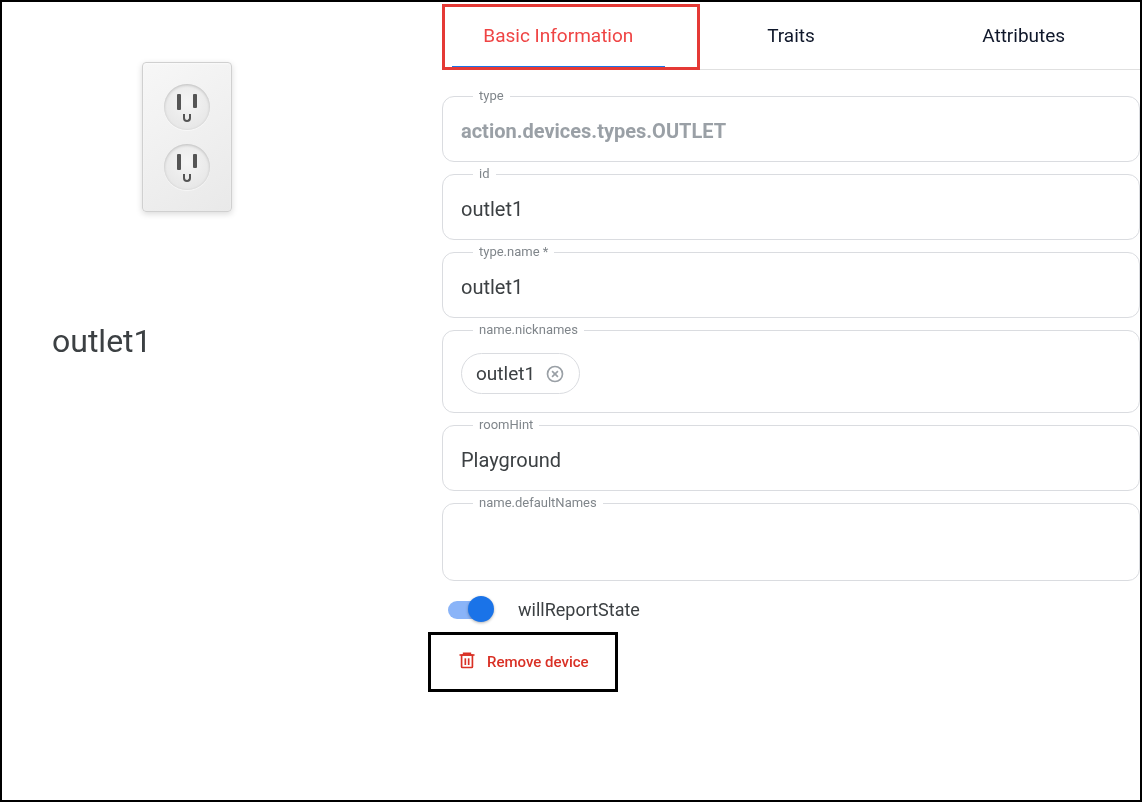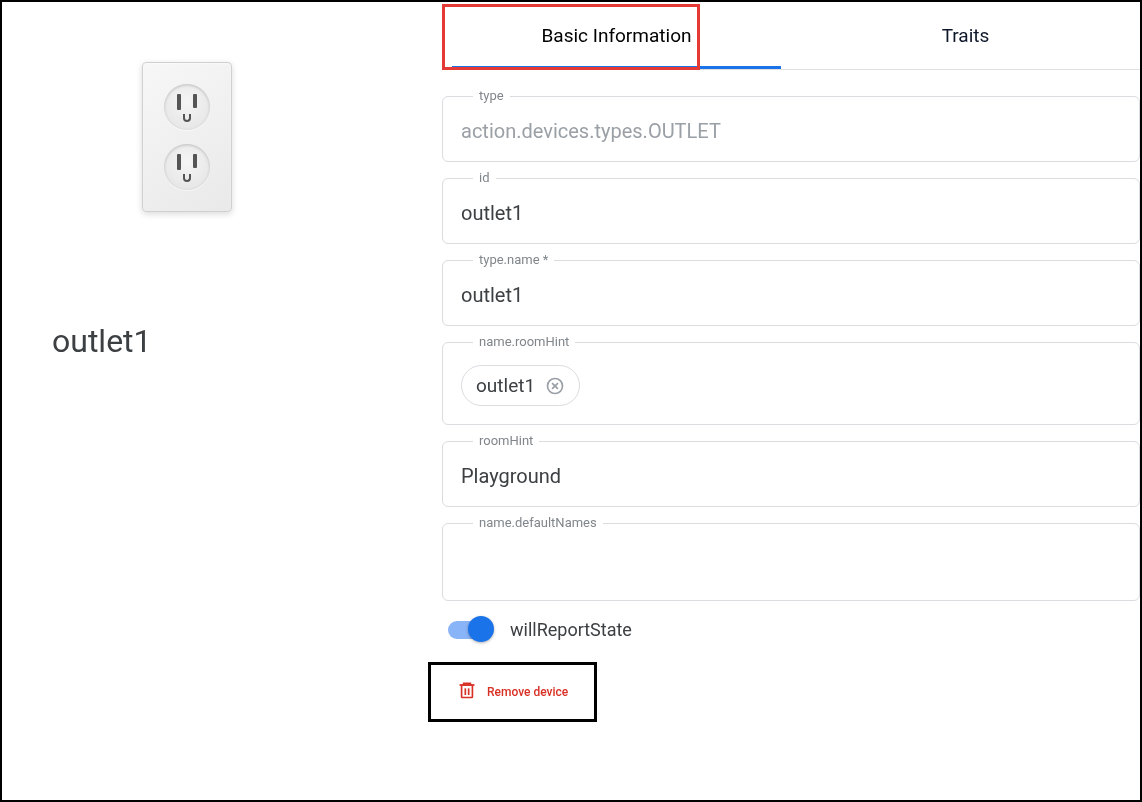--- a/index.html
+++ b/index.html
@@ -26,58 +26,58 @@
   .ground {
     position:absolute; bottom:8px; left:50%; transform:translateX(-50%);
     width:8px; height:8px; border:2px solid #555; border-top:none;
     border-radius:0 0 6px 6px;
   }
   .device-title { font-size: 32px; font-weight: 400; color: #3c4043; margin-top: 110px; margin-left: 10px; }
 
   .main { position:absolute; left:440px; top:0; right:0; height:100%; }
   .tabs { display:flex; height:68px; border-bottom:1px solid #e0e0e0; }
   .tab { flex:1; display:flex; align-items:center; justify-content:center; font-size:19px; color:#0f172a; cursor:pointer; position:relative; }
-  .tab.active { color:#000000; }
+  .tab.active { color:#ef4444; }
   .tab.active::after { content:""; position:absolute; bottom:0; left:10px; right:10px; height:3px; background:#1a73e8; }
   .tab-highlight { position:absolute; top:2px; left:440px; width:258px; height:66px; border:3px solid #e53935; pointer-events:none; }
 
   .form { padding: 14px 0 0 0; }
   .field {
-    position:relative; border:1px solid #dadce0; border-radius:6px;
-    margin:12px 0 16px 0; padding: 22px 18px 18px 18px; min-height: 66px;
+    position:relative; border:1px solid #dadce0; border-radius:12px;
+    margin:12px 0 0 0; padding: 22px 18px 18px 18px; min-height: 66px;
   }
   .field .label {
     position:absolute; top:-9px; left:30px; background:#fff; padding:0 6px;
     font-size:13px; color:#80868b;
   }
   .field .value { font-size:20px; color:#3c4043; }
-  .field .value.muted { color:#9aa0a6; }
+  .field .value.muted { color:#9aa0a6;font-weight:bold; }
 
   .chip {
     display:inline-flex; align-items:center; gap:10px; border:1px solid #dadce0;
     border-radius:22px; padding:8px 14px; font-size:19px; color:#3c4043;
   }
   .chip .x {
     width:20px; height:20px; display:inline-flex; align-items:center; justify-content:center;
     color:#9aa0a6;
   }
   .chip .x svg { width:20px; height:20px; }
 
-  .toggle-row { display:flex; align-items:center; gap:18px; margin:18px 0 22px 6px; }
+  .toggle-row { display:flex; align-items:center; gap:26px; margin:18px 0 12px 6px; }
   .toggle {
     width:44px; height:18px; background:#8ab4f8; border-radius:10px; position:relative; cursor:pointer;
   }
   .toggle .knob {
     position:absolute; right:-2px; top:-5px; width:26px; height:26px; background:#1a73e8;
     border-radius:50%; box-shadow:0 1px 3px rgba(0,0,0,.3);
   }
   .toggle-label { font-size:18px; color:#3c4043; }
 
   .remove-box { display:inline-block; border:3px solid #000; padding:14px 26px; margin-left:-14px; }
-  .remove-btn { display:inline-flex; align-items:center; gap:10px; color:#d93025; font-size:12px; font-weight:500; cursor:pointer; }
+  .remove-btn { display:inline-flex; align-items:center; gap:10px; color:#d93025; font-size:15px; font-weight:500; cursor:pointer; }
   .remove-btn svg { width:20px; height:22px; }
 
   .field.empty { min-height:78px; }
 </style>
 </head>
 <body>
 
 <div class="frame">
 
   <div class="sidebar">
@@ -99,41 +99,44 @@
   </div>
 
   <div class="main">
     <div class="tabs">
       <div class="tab active">
         <span>Basic Information</span>
       </div>
       <div class="tab">
         <span>Traits</span>
       </div>
+      <div class="tab">
+        <span>Attributes</span>
+      </div>
     </div>
 
     <div class="form">
 
       <div class="field">
         <span class="label">type</span>
         <div class="value muted">action.devices.types.OUTLET</div>
       </div>
 
       <div class="field">
         <span class="label">id</span>
         <div class="value">outlet1</div>
       </div>
 
       <div class="field">
         <span class="label">type.name *</span>
         <div class="value">outlet1</div>
       </div>
 
       <div class="field">
-        <span class="label">name.roomHint</span>
+        <span class="label">name.nicknames</span>
         <span class="chip">
           <span>outlet1</span>
           <span class="x">
             <svg viewBox="0 0 24 24" fill="none" stroke="#9aa0a6" stroke-width="2">
               <circle cx="12" cy="12" r="9"></circle>
               <line x1="8.5" y1="8.5" x2="15.5" y2="15.5"></line>
               <line x1="15.5" y1="8.5" x2="8.5" y2="15.5"></line>
             </svg>
           </span>
         </span>

